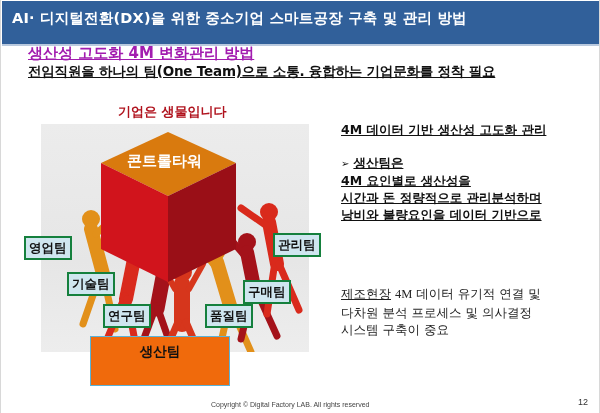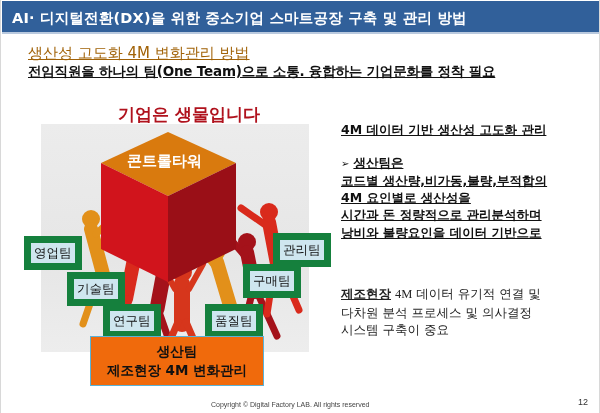--- a/index.html
+++ b/index.html
@@ -1,47 +1,47 @@
 <!DOCTYPE html>
 <html><head>
   <meta charset="utf-8">
   <style>
     * { margin: 0; padding: 0; box-sizing: border-box; }
     html, body { width: 600px; height: 413px; overflow: hidden; background: #ffffff; }
     body { font-family: "DejaVu Sans", "Liberation Sans", sans-serif; position: relative; }
 
     .slide { position: absolute; left: 0; top: 0; width: 600px; height: 413px; background: #fff; border-left: 1px solid #d8d8d8; border-right: 1px solid #d8d8d8; }
 
-    .title-bar { position: absolute; left: 1px; top: 1px; width: 597px; height: 33px; background: #31609a; border-bottom: 2px solid #b9c9de; }
+    .title-bar { position: absolute; left: 1px; top: 1px; width: 597px; height: 45px; background: #31609a; border-bottom: 2px solid #b9c9de; }
     .title-text { position: absolute; left: 10px; top: 8px; color: #fff; font-size: 14.5px; font-weight: bold; letter-spacing: 0.2px; white-space: nowrap; }
 
-    .heading { position: absolute; left: 27px; top: 44px; color: #a16207; font-size: 15px; font-weight: normal; text-decoration: underline; white-space: nowrap; }
+    .heading { position: absolute; left: 27px; top: 44px; color: #a21caf; font-size: 15px; font-weight: bold; text-decoration: underline; white-space: nowrap; }
     .subheading { position: absolute; left: 27px; top: 63px; color: #111; font-size: 13.5px; font-weight: bold; text-decoration: underline; white-space: nowrap; letter-spacing: -0.2px; }
 
-    .image-caption { position: absolute; left: 117px; top: 103px; color: #b0121d; font-size: 17px; font-weight: bold; white-space: nowrap; }
+    .image-caption { position: absolute; left: 117px; top: 103px; color: #b0121d; font-size: 13px; font-weight: bold; white-space: nowrap; }
 
     .illustration { position: absolute; left: 40px; top: 124px; width: 268px; height: 228px; background: linear-gradient(180deg, #ececec 0%, #e6e6e6 60%, #ededed 100%); overflow: hidden; }
     .illustration svg { position: absolute; left: 0; top: 0; }
 
     .cube-label { position: absolute; left: 126px; top: 152px; color: #fff; font-size: 15px; font-weight: bold; white-space: nowrap; }
 
-    .team-tag { position: absolute; background: #cfe6ef; border: 7px solid #15803d; color: #111; font-size: 12.5px; font-weight: normal; padding: 2px 3px; line-height: 16px; white-space: nowrap; }
+    .team-tag { position: absolute; background: #cfe6ef; border: 2px solid #15803d; color: #111; font-size: 12.5px; font-weight: bold; padding: 2px 3px; line-height: 16px; white-space: nowrap; }
 
-    .production-box { position: absolute; left: 89px; top: 336px; width: 174px; height: 50px; background: #f06a0c; border: 1.5px solid #5ab3d8; color: #111; font-size: 13.5px; font-weight: bold; text-align: center; line-height: 19px; padding-top: 5px; }
+    .production-box { position: absolute; left: 89px; top: 336px; width: 140px; height: 50px; background: #f06a0c; border: 1.5px solid #5ab3d8; color: #111; font-size: 13.5px; font-weight: bold; text-align: center; line-height: 19px; padding-top: 5px; }
 
     .right-col { position: absolute; left: 340px; top: 0; width: 255px; }
     .r-title { position: absolute; left: 0; top: 122px; font-size: 12.5px; font-weight: bold; text-decoration: underline; white-space: nowrap; color: #111; }
     .r-bullet { position: absolute; left: 0; top: 155px; font-size: 12.5px; font-weight: bold; white-space: nowrap; color: #111; }
     .r-bullet .arrow { display: inline-block; font-size: 10px; margin-right: 4px; text-decoration: none; }
     .r-bullet .txt { text-decoration: underline; }
     .r-lines { position: absolute; left: 0; top: 172px; font-size: 12.5px; font-weight: bold; line-height: 17.2px; color: #111; }
     .r-lines div { text-decoration: underline; white-space: nowrap; }
     .r-para { position: absolute; left: 0; top: 285px; font-size: 12.5px; line-height: 17.5px; color: #222; }
     .r-para div { white-space: nowrap; }
-    .r-para .em { font-weight: bold; text-decoration: underline; text-align: right; }
+    .r-para .em { font-weight: normal; text-decoration: underline; text-align: right; }
     .r-para .serif { font-family: "Liberation Serif", serif; }
 
     .footer { position: absolute; left: 210px; top: 401px; font-size: 7px; color: #444; white-space: nowrap; font-family: "Liberation Sans", sans-serif; }
     .page-num { position: absolute; left: 577px; top: 397px; font-size: 9px; color: #333; font-family: "Liberation Sans", sans-serif; }
   </style>
 </head>
 <body>
 
 <div class="slide">
 
@@ -108,37 +108,35 @@
       <polygon points="127,72 195,39 195,125 127,158" fill="#9a0f17"></polygon>
     </svg>
   </div>
 
   <div class="cube-label">콘트롤타워</div>
 
   <div class="team-tag" style="left:23px; top:236px;">영업팀</div>
   <div class="team-tag" style="left:66px; top:272px;">기술팀</div>
   <div class="team-tag" style="left:204px; top:304px;">품질팀</div>
   <div class="team-tag" style="left:102px; top:304px;">연구팀</div>
-  <div class="team-tag" style="left:242px; top:264px;">구매팀</div>
+  <div class="team-tag" style="left:242px; top:280px;">구매팀</div>
   <div class="team-tag" style="left:272px; top:233px;">관리팀</div>
 
   <div class="production-box">
     <div>생산팀</div>
-    <div>제조현장 4M 변화관리</div>
   </div>
 
   <div class="right-col">
     <div class="r-title">4M 데이터 기반 생산성 고도화 관리</div>
 
     <div class="r-bullet">
       <span class="arrow">➢</span><span class="txt">생산팀은</span>
     </div>
 
     <div class="r-lines">
-      <div>코드별 생산량,비가동,불량,부적합의</div>
       <div>4M 요인별로 생산성을</div>
       <div>시간과 돈 정량적으로 관리분석하며</div>
       <div>낭비와 불량요인을 데이터 기반으로</div>
     </div>
 
     <div class="r-para">
       <div><span class="em">제조현장</span> <span class="serif">4M</span><span> 데이터 유기적 연결 및</span></div>
       <div>다차원 분석 프로세스 및 의사결정</div>
       <div>시스템 구축이 중요</div>
     </div>

